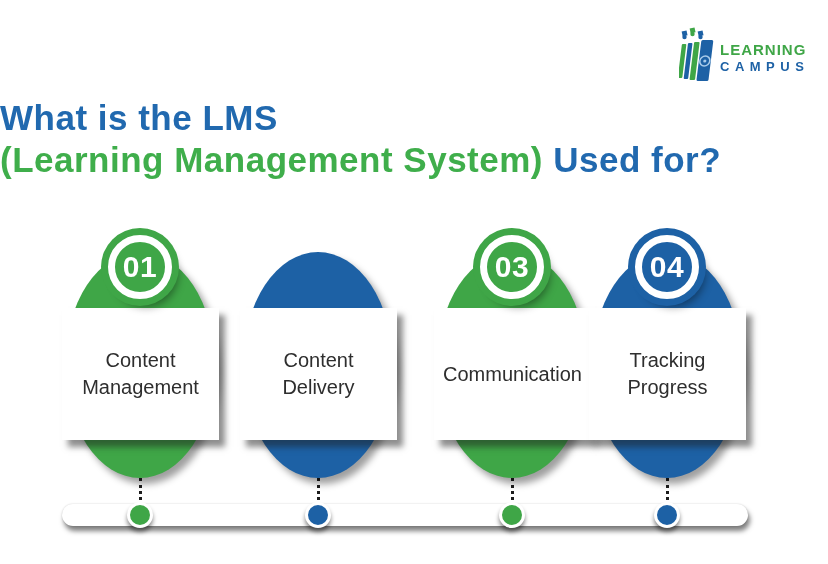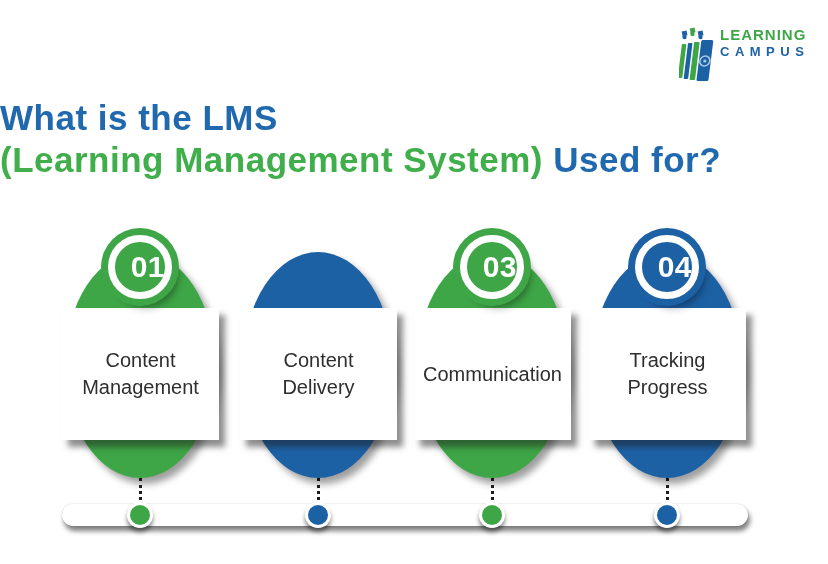--- a/index.html
+++ b/index.html
@@ -2,43 +2,43 @@
 <html style="--green: #3FA647; --blue: #1D61A5; --title-blue: #2169AF; --title-green: #3FAE4B; --card-text: #2E2E2E; --card-bg: #FFFFFF;"><head>
 <meta charset="utf-8">
 <style>
   html,body{margin:0;padding:0;background:#fff;}
   .canvas{
     position:relative;width:828px;height:564px;background:#fff;overflow:hidden;
     font-family:"Liberation Sans","DejaVu Sans",sans-serif;
   }
   
   .logo{position:absolute;left:679px;top:27px;display:flex;align-items:flex-start;}
-  .logo-text{margin-left:3px;line-height:1;}
+  .logo-text{margin-left:3px;margin-top:15px;line-height:1;}
   .logo-line1{font-size:15px;font-weight:bold;color:var(--green);letter-spacing:1px;}
   .logo-line2{font-size:13px;font-weight:bold;color:var(--blue);letter-spacing:5.5px;margin-top:3px;}
   
   .title{position:absolute;left:0;top:97px;width:828px;text-align:left;
          font-weight:bold;font-size:35px;line-height:42px;letter-spacing:0.5px;}
   .title .t-blue{color:var(--title-blue);}
   .title .t-green{color:var(--title-green);}
   
   .item{position:absolute;top:228px;width:175px;height:310px;}
   .item.green{--c:var(--green);}
   .item.blue{--c:var(--blue);}
-  .i0{left:53px;} .i1{left:231px;} .i2{left:405px;} .i3{left:580px;}
+  .i0{left:53px;} .i1{left:231px;} .i2{left:425px;} .i3{left:580px;}
   .ellipse{
     position:absolute;left:12px;top:24px;width:150px;height:226px;
     background:var(--c);border-radius:50%;z-index:1;
     box-shadow:5px 6px 7px rgba(0,0,0,0.38);
   }
   .badge{
     position:absolute;left:55px;top:7px;width:50px;height:50px;
     background:var(--c);border:7px solid #fff;border-radius:50%;
     box-shadow:0 0 0 7px var(--c),6px 8px 9px rgba(0,0,0,0.4);
-    z-index:3;display:flex;align-items:center;justify-content:flex-end;
+    z-index:3;display:flex;align-items:center;justify-content:center;
   }
   .badge span{color:#fff;font-size:30px;font-weight:bold;letter-spacing:0.5px;}
   .card{
     position:absolute;left:9px;top:80px;width:157px;height:132px;
     background:var(--card-bg);z-index:2;
     box-shadow:6px 7px 6px rgba(30,30,30,0.5);
     display:flex;flex-direction:column;align-items:center;justify-content:center;
     text-align:center;color:var(--card-text);font-size:20px;line-height:27px;
   }
   .dotted{

